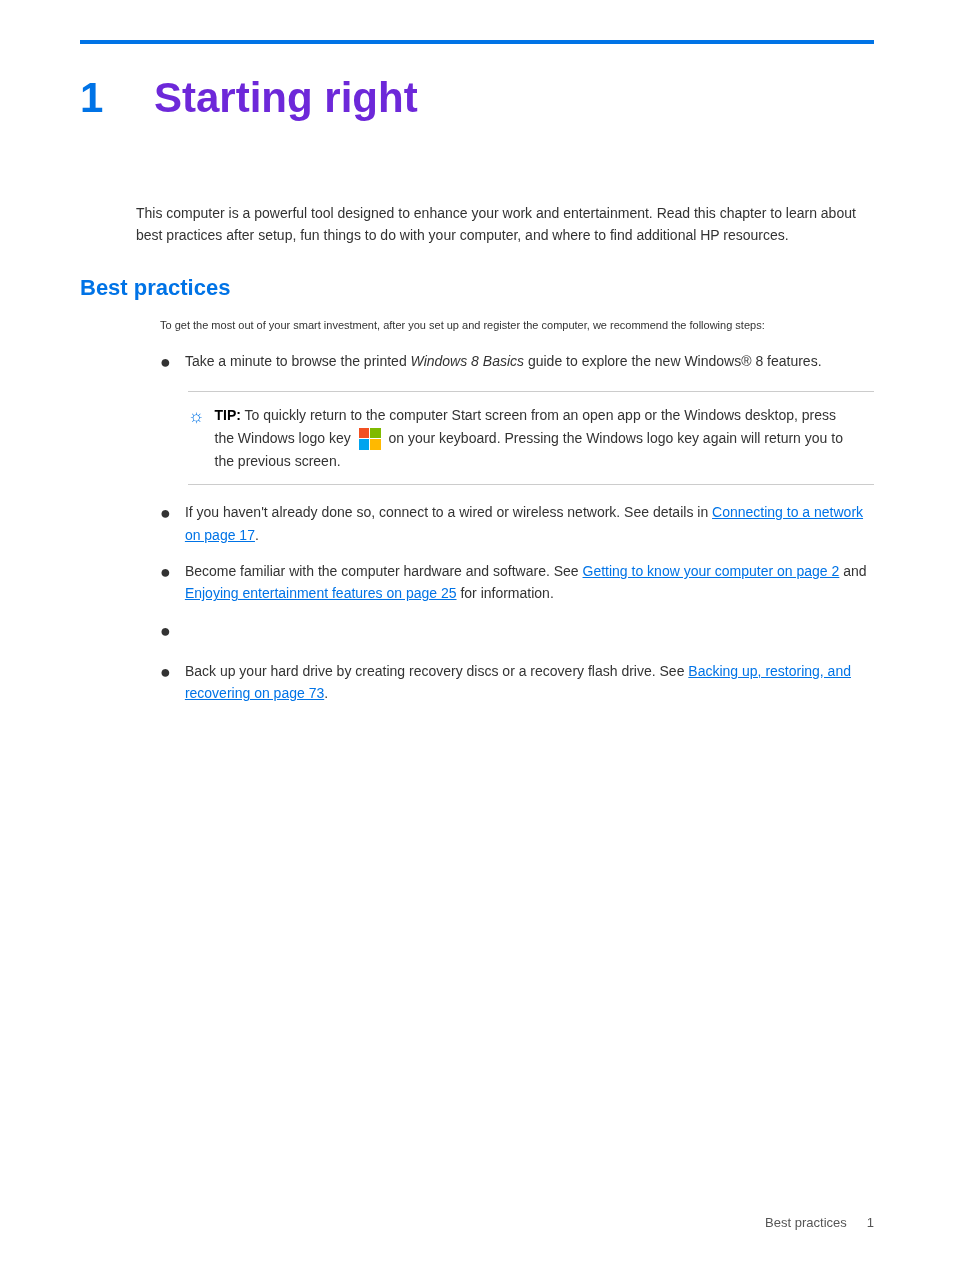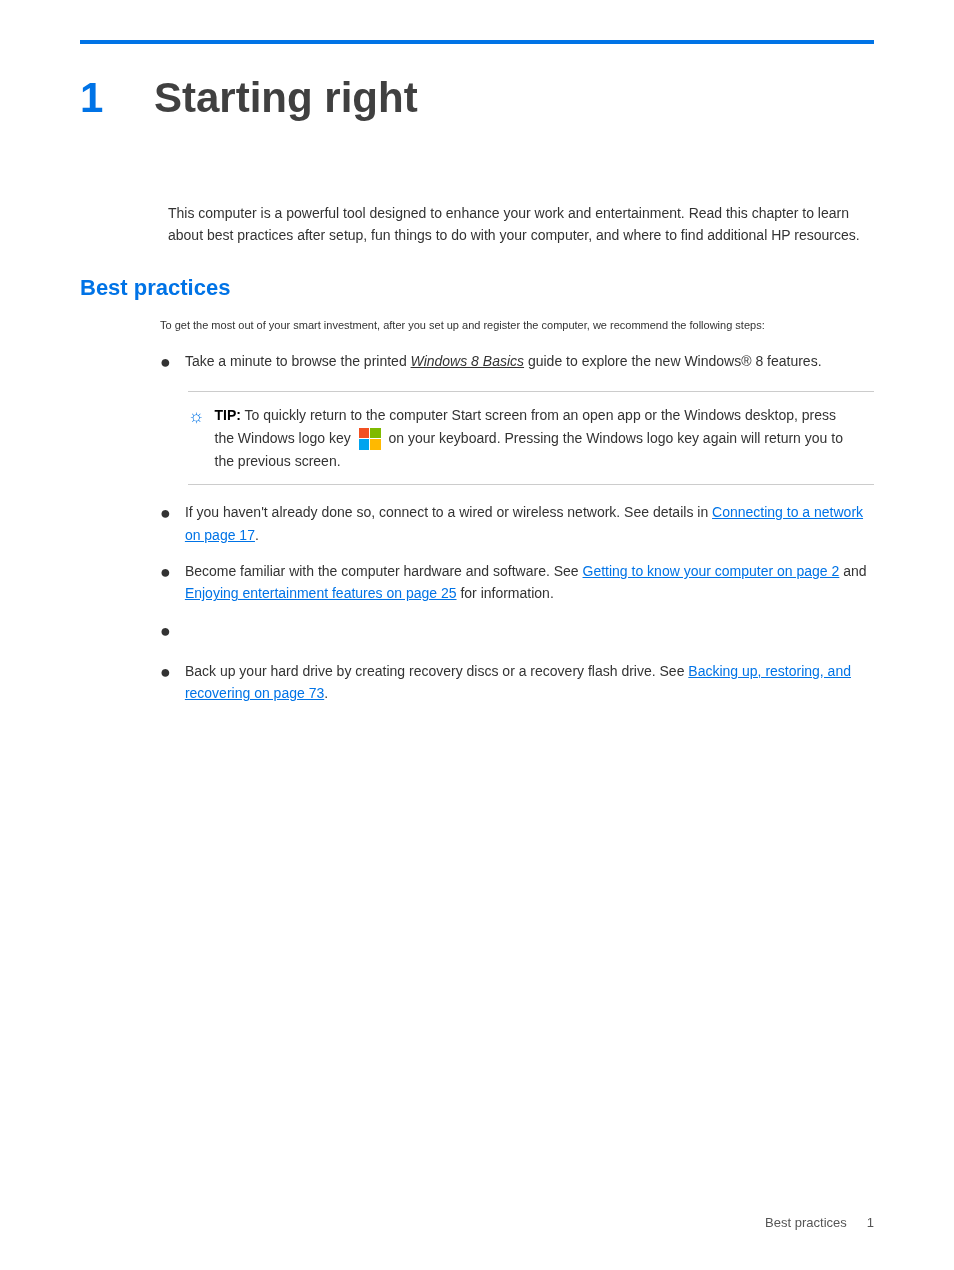--- a/index.html
+++ b/index.html
@@ -42,25 +42,25 @@
       font-size: 42px;
       font-weight: bold;
       color: #0073e6;
       margin-right: 24px;
       min-width: 50px;
     }
 
     .chapter-title {
       font-size: 42px;
       font-weight: bold;
-      color: #404040;
+      color: #6d28d9;
     }
 
     .intro-text {
-      margin-left: 88px;
+      margin-left: 56px;
       margin-bottom: 28px;
       line-height: 1.6;
       font-size: 14px;
       color: #333;
     }
 
     .section-heading {
       font-size: 22px;
       font-weight: bold;
       color: #0073e6;
@@ -95,21 +95,20 @@
       margin-top: -2px;
       flex-shrink: 0;
     }
 
     .bullet-text {
       flex: 1;
     }
 
     .italic {
       font-style: italic;
-      text-decoration: underline;
     }
 
     a, .link {
       color: #0073e6;
       text-decoration: underline;
       cursor: pointer;
     }
 
     .tip-box {
       border-top: 1px solid #ccc;

